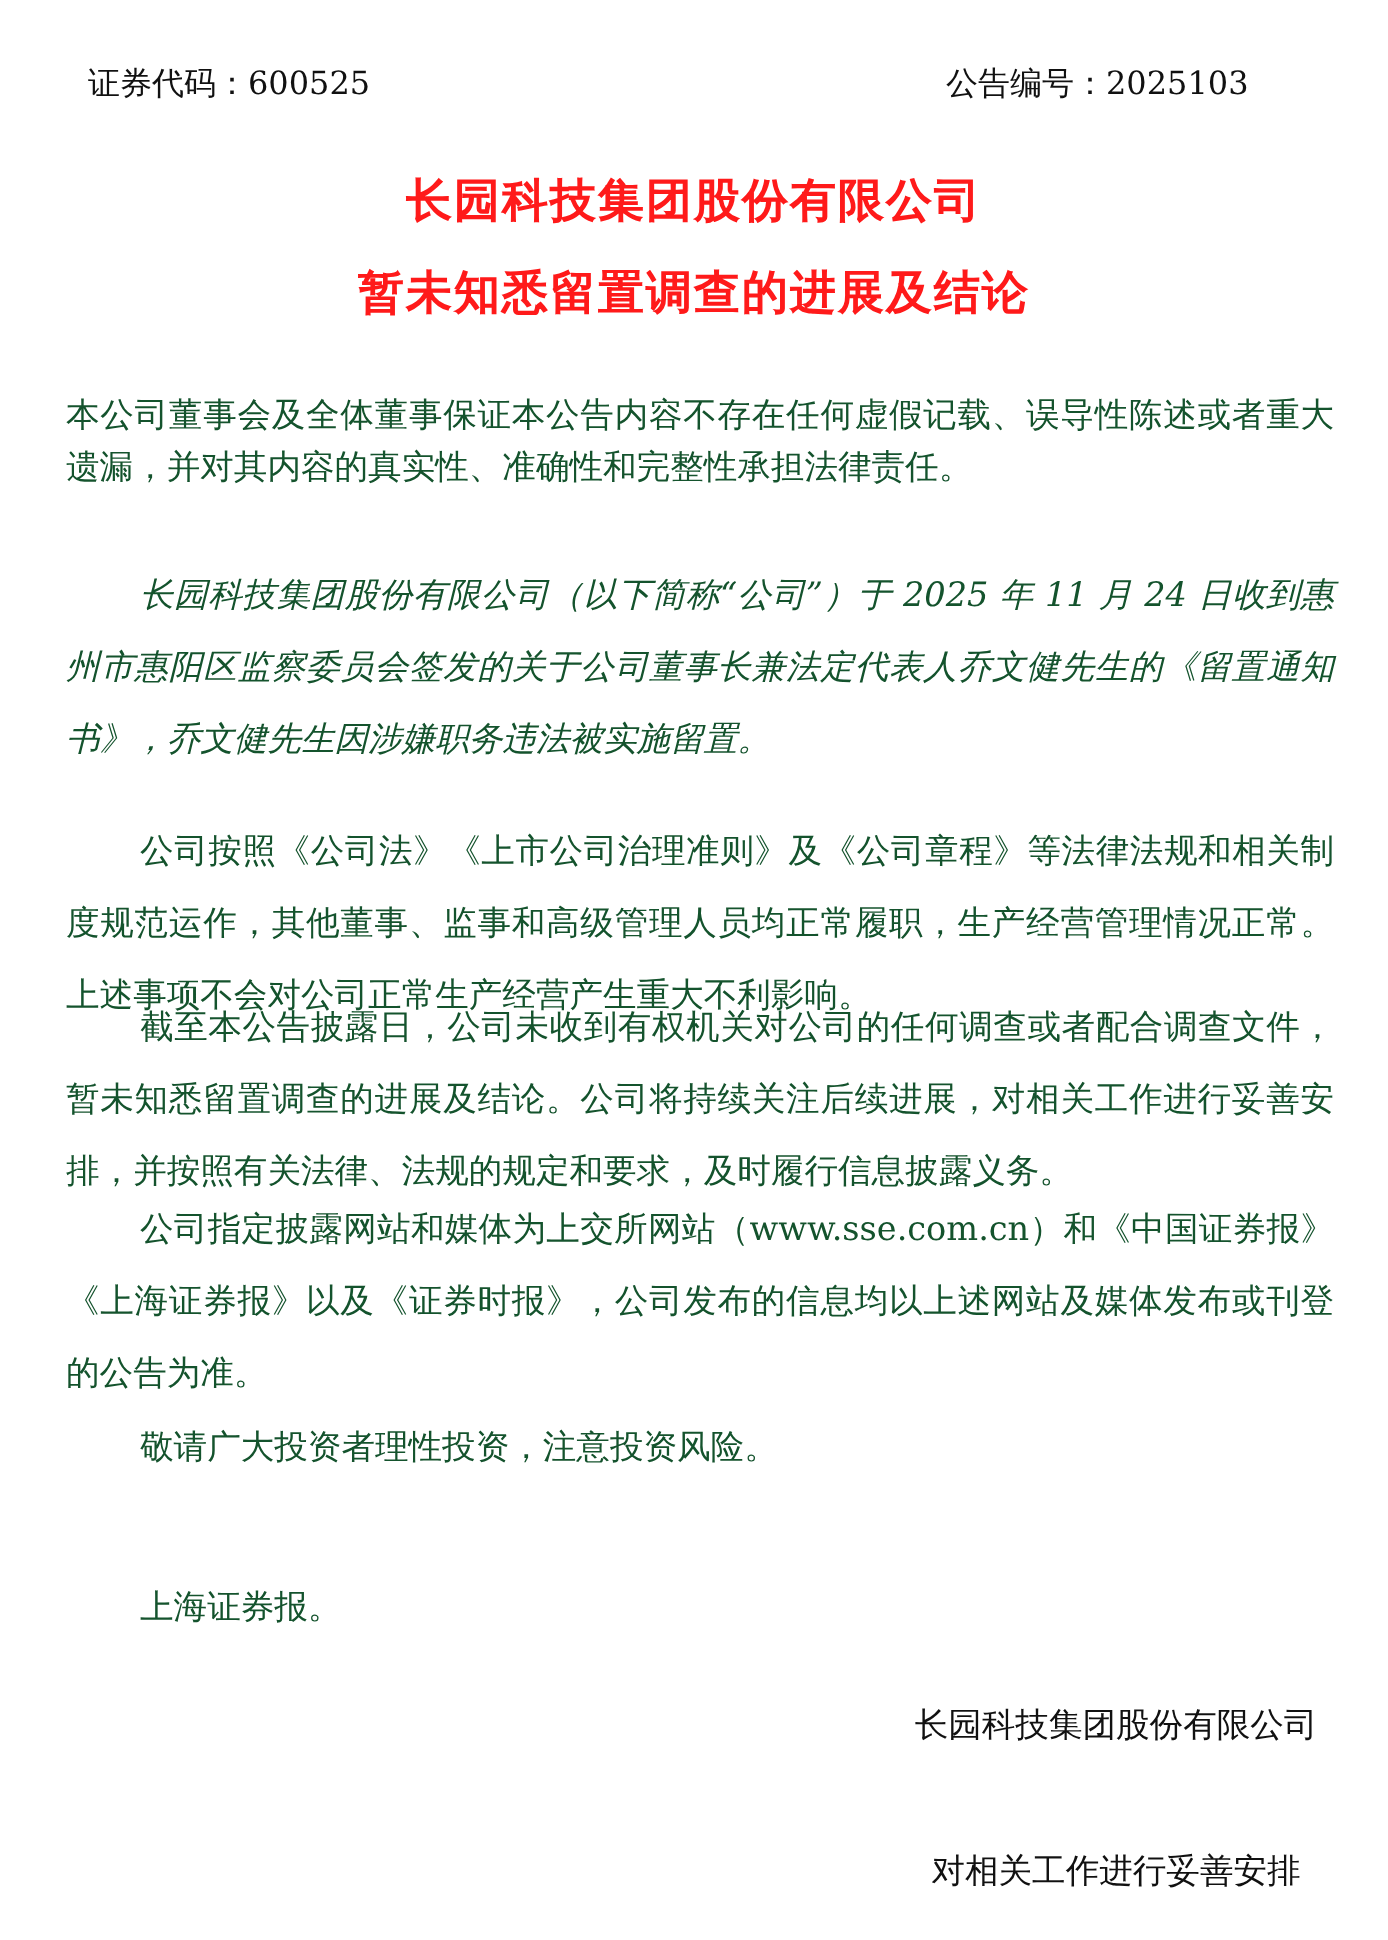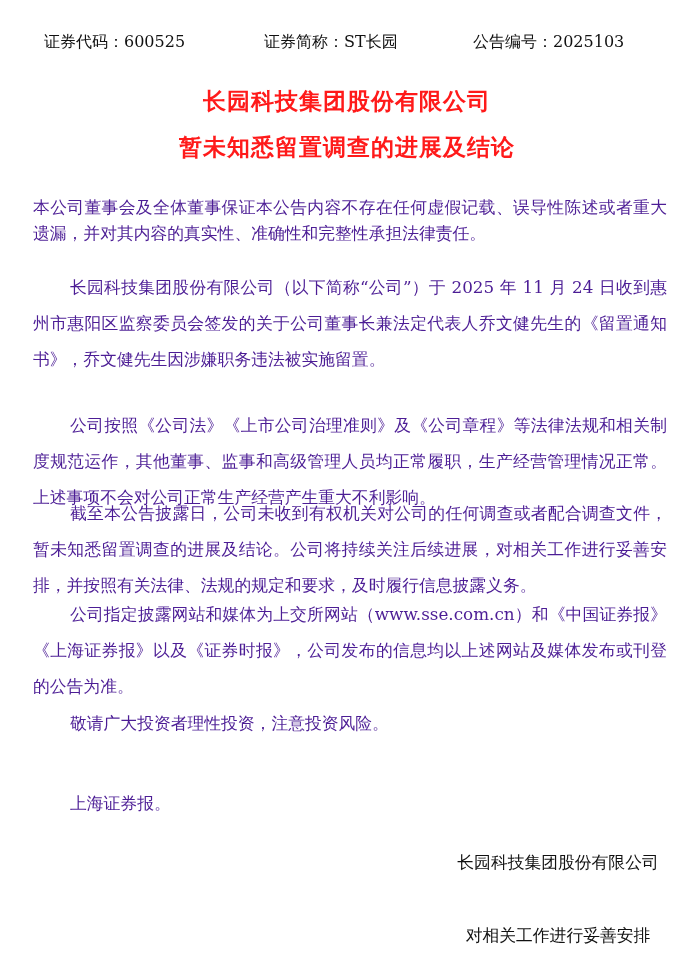--- a/index.html
+++ b/index.html
@@ -54,30 +54,30 @@
       letter-spacing: 1px;
     }
     .title-1 { top: 86px; }
     .title-2 { top: 132px; }
     .para {
       position: absolute;
       left: 33px;
       width: 634px;
       font-size: 16.8px;
       line-height: 36px;
-      color: #4c1d95;
+      color: #14532d;
       text-indent: 37px;
       text-align: justify;
     }
     .declaration {
       top: 194px;
       line-height: 26px;
       text-indent: 0;
     }
-    .p1 { top: 269px; }
+    .p1 { top: 279px; font-style: italic; }
     .p2 { top: 407px; }
     .p3 { top: 496px; font-family: Liberation Serif, serif; }
     .p4 { top: 596px; }
     .p5 { top: 705px; }
     .p6 { top: 785px; }
 
     .signature {
       position: absolute;
       left: 449px;
       width: 218px;
@@ -91,21 +91,20 @@
     .sig-board { top: 886px; }
     .sig-date { top: 923px; }
   </style>
 </head>
 <body>
 
 <div class="page">
 
   <div class="meta-row">
     <span class="meta-code">证券代码：600525</span>
-    <span class="meta-name">证券简称：ST长园</span>
     <span class="meta-number">公告编号：2025103</span>
   </div>
 
   <div class="title title-1">长园科技集团股份有限公司</div>
   <div class="title title-2">暂未知悉留置调查的进展及结论</div>
 
   <div class="para declaration">本公司董事会及全体董事保证本公告内容不存在任何虚假记载、误导性陈述或者重大遗漏，并对其内容的真实性、准确性和完整性承担法律责任。</div>
 
   <div class="para p1">长园科技集团股份有限公司（以下简称“公司”）于 2025 年 11 月 24 日收到惠州市惠阳区监察委员会签发的关于公司董事长兼法定代表人乔文健先生的《留置通知书》，乔文健先生因涉嫌职务违法被实施留置。</div>
   <div class="para p2">公司按照《公司法》《上市公司治理准则》及《公司章程》等法律法规和相关制度规范运作，其他董事、监事和高级管理人员均正常履职，生产经营管理情况正常。上述事项不会对公司正常生产经营产生重大不利影响。</div>

